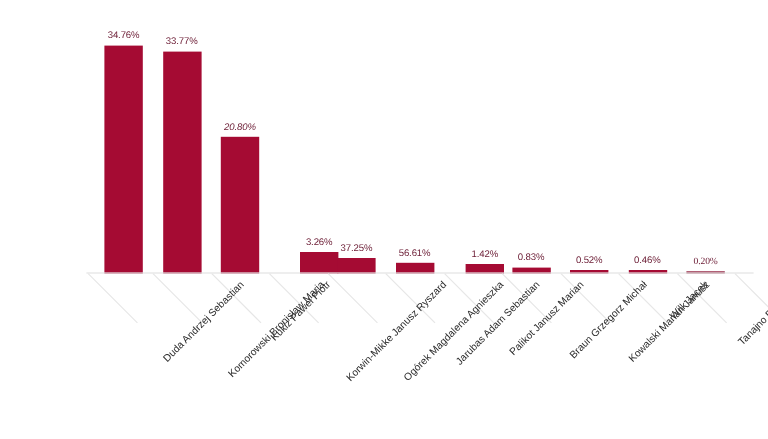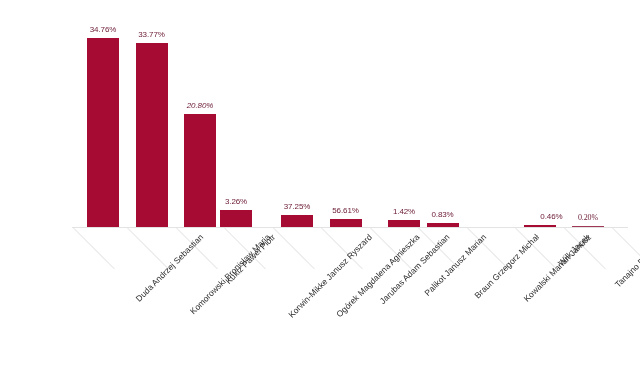--- a/index.html
+++ b/index.html
@@ -119,43 +119,47 @@
         <div class="bar-value" style="bottom: 194.265px;">34.76%</div>
       </div>
       <div class="bar-slot" style="left: 128.5px;">
         <div class="bar" title="Komorowski Bronisław Maria 33.77%" style="height: 184.846px;"></div>
         <div class="bar-value" style="bottom: 188.846px;">33.77%</div>
       </div>
       <div class="bar-slot" style="left: 177px;">
         <div class="bar" title="Kukiz Paweł Piotr 20.80%" style="height: 113.853px;"></div>
         <div class="bar-value" style="bottom: 117.853px; font-style: italic;">20.80%</div>
       </div>
-      <div class="bar-slot" style="left: 213px;">
+      <div class="bar-slot" style="left: 243px;">
         <div class="bar" title="Korwin-Mikke Janusz Ryszard 3.26%" style="height: 17.8442px;"></div>
         <div class="bar-value" style="bottom: 21.8442px;">3.26%</div>
       </div>
       <div class="bar-slot" style="left: 274px;">
         <div class="bar" title="Ogórek Magdalena Agnieszka 2.38%" style="height: 13.0274px;"></div>
         <div class="bar-value" style="bottom: 17.0274px;">37.25%</div>
       </div>
       <div class="bar-slot" style="left: 322.5px;">
         <div class="bar" title="Jarubas Adam Sebastian 1.60%" style="height: 8.75789px;"></div>
         <div class="bar-value" style="bottom: 12.7579px;">56.61%</div>
       </div>
       <div class="bar-slot" style="left: 381px;">
         <div class="bar" title="Palikot Janusz Marian 1.42%" style="height: 7.77263px;"></div>
         <div class="bar-value" style="bottom: 11.7726px;">1.42%</div>
       </div>
       <div class="bar-slot" style="left: 419.5px;">
         <div class="bar" title="Braun Grzegorz Michał 0.83%" style="height: 4.54316px;"></div>
         <div class="bar-value" style="bottom: 8.54316px;">0.83%</div>
       </div>
+      <div class="bar-slot" style="left: 468px;">
+        <div class="bar" title="Kowalski Marian Janusz 0.52%" style="height: 2.84632px;"></div>
+        <div class="bar-value" style="bottom: 6.84632px;">0.52%</div>
+      </div>
       <div class="bar-slot" style="left: 516.5px;">
         <div class="bar" title="Wilk Jacek 0.46%" style="height: 2.51789px;"></div>
-        <div class="bar-value" style="bottom: 6.51789px; text-align: right;">0.46%</div>
+        <div class="bar-value" style="bottom: 6.51789px;">0.46%</div>
       </div>
       <div class="bar-slot" style="left: 565px;">
         <div class="bar tiny" title="Tanajno Paweł Jan 0.20%" style="height: 2px;"></div>
         <div class="bar-value" style="bottom: 6px; font-family: Liberation Serif, serif;">0.20%</div>
       </div>
     </div>
 
   <div id="baseline"></div>
 
   <div id="ticks">

